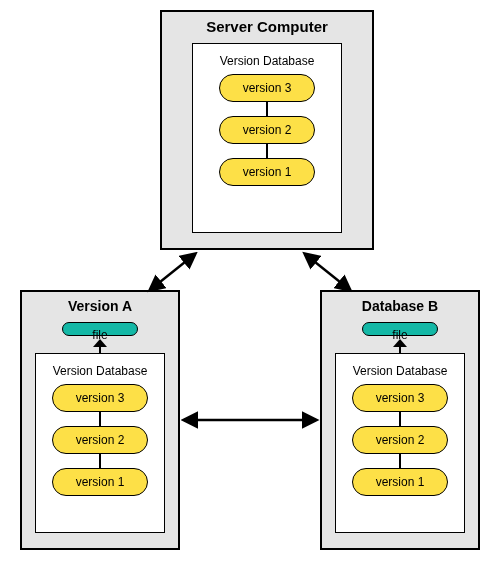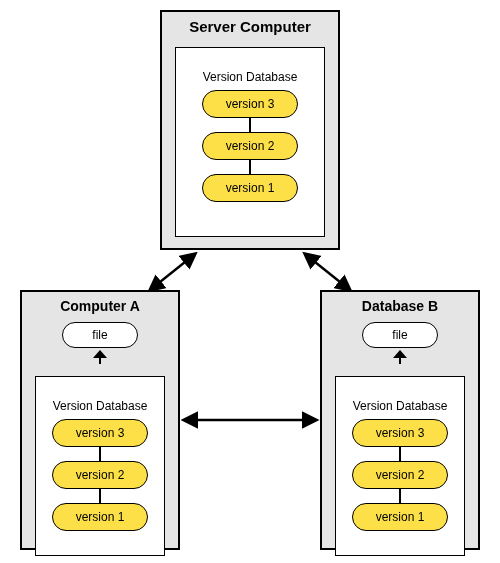--- a/index.html
+++ b/index.html
@@ -18,47 +18,47 @@
     border: 2px solid #000;
     text-align: center;
   }
   .computer-title {
     font-weight: bold;
     margin: 6px 0 8px 0;
   }
   .server-box {
     left: 160px;
     top: 10px;
-    width: 180px;
+    width: 214px;
     height: 240px;
   }
   .server-box .computer-title { font-size: 15px; }
   .client-box {
     width: 160px;
     height: 260px;
   }
   .client-box .computer-title { font-size: 14px; }
   .computer-a { left: 20px; top: 290px; }
   .computer-b { left: 320px; top: 290px; }
   .file-node {
     display: inline-block;
     width: 76px;
-    height: 26px;
+    height: 14px;
     line-height: 24px;
-    background: #ffffff;
+    background: #14b8a6;
     border: 1.5px solid #000;
     border-radius: 13px;
     font-size: 12px;
     margin-bottom: 6px;
   }
   .db-box {
     background: #fff;
     border: 1.5px solid #000;
-    margin: 12px auto;
-    padding: 20px 6px 8px 6px;
+    margin: 0 auto;
+    padding: 8px 6px 8px 6px;
   }
   .server-box .db-box { width: 150px; height: 190px; }
   .client-box .db-box { width: 130px; height: 180px; }
   .db-title {
     font-size: 12px;
     margin: 2px 0 6px 0;
   }
   .version-node {
     display: block;
     width: 96px;
@@ -118,21 +118,21 @@
     <div class="db-title">Version Database</div>
     <span class="version-node">version 3</span>
     <div class="v-connector"></div>
     <span class="version-node">version 2</span>
     <div class="v-connector"></div>
     <span class="version-node">version 1</span>
   </div>
 </div>
 
 <div class="computer-box client-box computer-a">
-  <div class="computer-title">Computer A</div>
+  <div class="computer-title">Version A</div>
   <span class="file-node">file</span>
   <div class="file-to-db-arrow">
       <div class="head"></div>
       <div class="shaft"></div>
     </div>
   <div class="db-box">
     <div class="db-title">Version Database</div>
     <span class="version-node">version 3</span>
     <div class="v-connector"></div>
     <span class="version-node">version 2</span>

